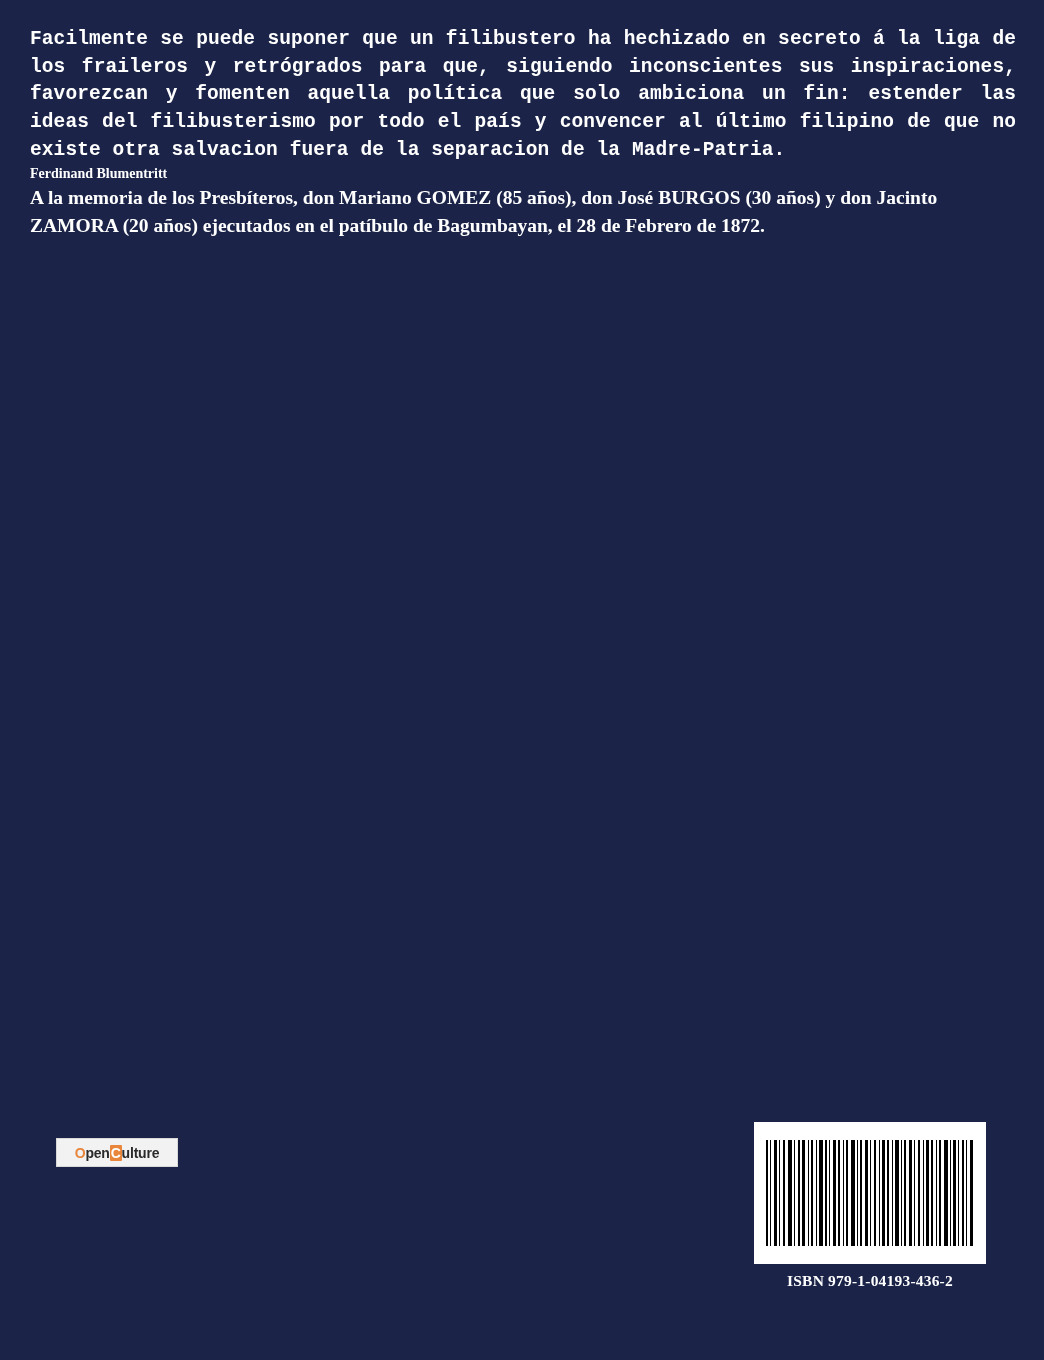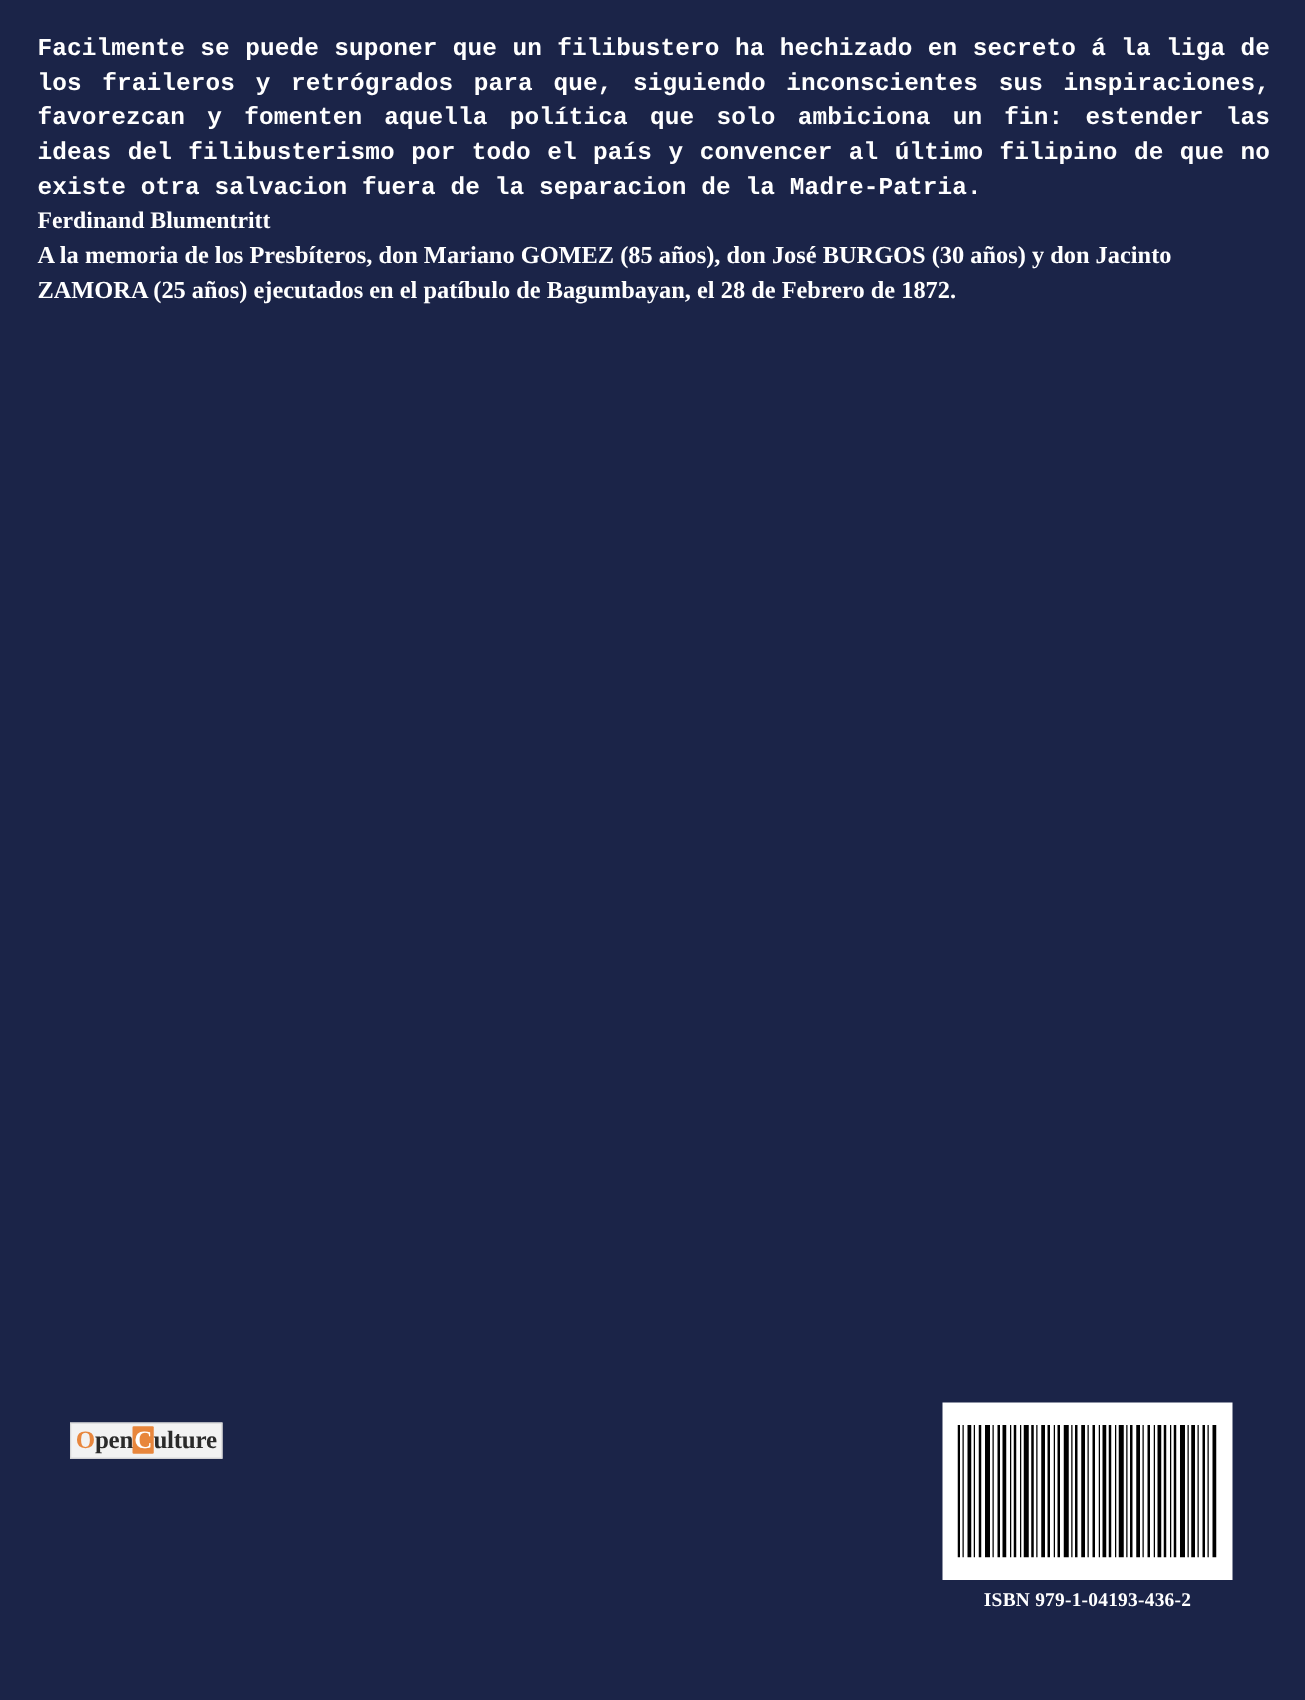--- a/index.html
+++ b/index.html
@@ -33,21 +33,21 @@
     line-height: 1.42;
     text-align: justify;
     text-justify: inter-word;
     font-weight: bold;
     margin: 0;
     letter-spacing: 0.1px;
     font-family: Liberation Mono, monospace;
   }
 
   .attribution {
-    font-size: 19px;
+    font-size: 14px;
     line-height: 1.42;
     font-weight: bold;
     margin: 0;
     text-align: left;
   }
 
   .dedication {
     font-size: 19.5px;
     line-height: 1.42;
     font-weight: bold;
@@ -62,22 +62,22 @@
     top: 1138px;
     width: 120px;
     height: 27px;
     background: #f2f2f2;
     border: 1px solid #d8d8d8;
     display: flex;
     align-items: center;
     justify-content: center;
   }
   .logo-text {
-    font-family: Liberation Serif, serif;
-    font-size: 20px;
+    font-family: Liberation Sans, sans-serif;
+    font-size: 14px;
     font-weight: bold;
     letter-spacing: -0.2px;
     white-space: nowrap;
     color: #2a2a2a;
   }
   .logo-text .o {
     color: #e8863c;
   }
   .logo-text .c {
     background: #e8863c;
@@ -117,21 +117,21 @@
   }
 </style>
 </head>
 <body>
 
 <div class="back-cover">
 
   <div class="text-block">
     <p class="quote">Facilmente se puede suponer que un filibustero ha hechizado en secreto á la liga de los fraileros y retrógrados para que, siguiendo inconscientes sus inspiraciones, favorezcan y fomenten aquella política que solo ambiciona un fin: estender las ideas del filibusterismo por todo el país y convencer al último filipino de que no existe otra salvacion fuera de la separacion de la Madre-Patria.</p>
     <p class="attribution">Ferdinand Blumentritt</p>
-    <p class="dedication">A la memoria de los Presbíteros, don Mariano GOMEZ (85 años), don José BURGOS (30 años) y don Jacinto ZAMORA (25 años) ejecutados en el patíbulo de Bagumbayan, el 28 de Febrero de 1872.</p>
+    <p class="dedication">A la memoria de los Presbíteros, don Mariano GOMEZ (85 años), don José BURGOS (30 años) y don Jacinto ZAMORA (20 años) ejecutados en el patíbulo de Bagumbayan, el 28 de Febrero de 1872.</p>
   </div>
 
   <div class="logo">
     <span class="logo-text"><span class="o">O</span><span>pen</span><span class="c">C</span><span>ulture</span></span>
   </div>
 
   <div class="barcode-box">
     <svg class="barcode-stripes" viewBox="0 0 208 106" preserveAspectRatio="none">
       <rect x="0" y="0" width="2" height="106" fill="#000"></rect>
       <rect x="4" y="0" width="1" height="106" fill="#000"></rect>

